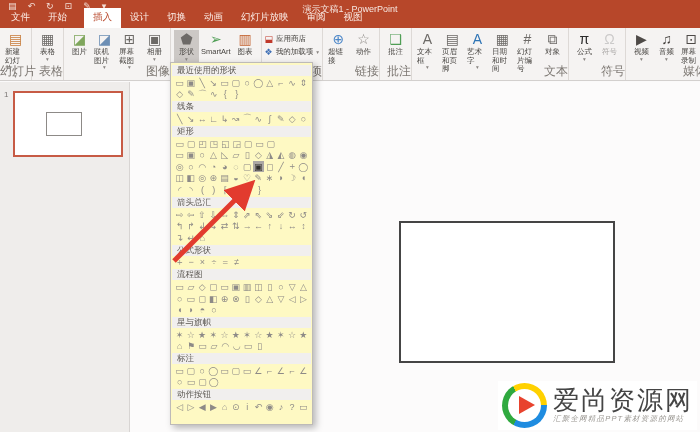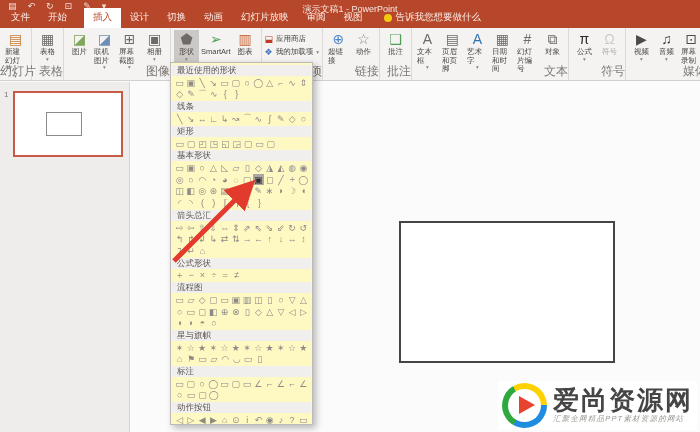--- a/index.html
+++ b/index.html
@@ -49,21 +49,21 @@
 
   
   .annot { position:absolute; left:167px; top:176px; width:96px; height:96px; z-index:6; pointer-events:none; }
 
   
   .watermark { position:absolute; right:3px; bottom:2px; display:flex; align-items:center; gap:6px; z-index:7; background:#fff; padding:2px 4px; }
   .wm-icon { width:45px; height:45px; border-radius:50%; background:conic-gradient(from 210deg,#2fa93f 0 33%,#ffd100 33% 66%,#1f8ce0 66% 100%); position:relative; flex:0 0 auto; }
   .wm-icon::before { content:""; position:absolute; inset:6px; border-radius:50%; background:#fff; }
   .wm-icon::after { content:""; position:absolute; left:17px; top:13px; border-left:16px solid #e8432e; border-top:9.5px solid transparent; border-bottom:9.5px solid transparent; }
   .wm-texts { display:flex; flex-direction:column; }
-  .wm-brand { font-size:26px; font-weight:bold; color:#454545; letter-spacing:2px; line-height:1.05; white-space:nowrap; }
+  .wm-brand { font-size:26px; font-weight:normal; color:#454545; letter-spacing:2px; line-height:1.05; white-space:nowrap; }
   .wm-tagline { font-size:7.5px; color:#9a9792; letter-spacing:1.2px; white-space:nowrap;font-style:italic; }
 </style>
 </head>
 <body>
 
 <div class="titlebar">
   <div class="qat" id="qat">
       <span>▤</span>
       <span>↶</span>
       <span>↻</span>
@@ -75,24 +75,20 @@
   <div class="tabs" id="tabs">
       <div class="tab">文件</div>
       <div class="tab">开始</div>
       <div class="tab selected">插入</div>
       <div class="tab">设计</div>
       <div class="tab">切换</div>
       <div class="tab">动画</div>
       <div class="tab">幻灯片放映</div>
       <div class="tab">审阅</div>
       <div class="tab">视图</div>
-      <div class="tellme">
-        <span class="bulb"></span>
-        <span>告诉我您想要做什么</span>
-      </div>
     </div>
 </div>
 
 <div class="ribbon" id="ribbon">
     <div class="rgroup">
       <div class="rbtn">
         <span class="ricon" style="color: rgb(199, 123, 58);">▤</span>
         <span class="rlbl">新建幻灯片</span>
         <span class="rarrow">▾</span>
       </div>
@@ -292,21 +288,20 @@
       <span class="shape-cell">▭</span>
       <span class="shape-cell">▢</span>
       <span class="shape-cell">◰</span>
       <span class="shape-cell">◳</span>
       <span class="shape-cell">◱</span>
       <span class="shape-cell">◲</span>
       <span class="shape-cell">▢</span>
       <span class="shape-cell">▭</span>
       <span class="shape-cell">▢</span>
     </div>
-    <div class="sec-header">基本形状</div>
     <div class="shape-row">
       <span class="shape-cell">▭</span>
       <span class="shape-cell">▣</span>
       <span class="shape-cell">○</span>
       <span class="shape-cell">△</span>
       <span class="shape-cell">◺</span>
       <span class="shape-cell">▱</span>
       <span class="shape-cell">▯</span>
       <span class="shape-cell">◇</span>
       <span class="shape-cell">◮</span>

